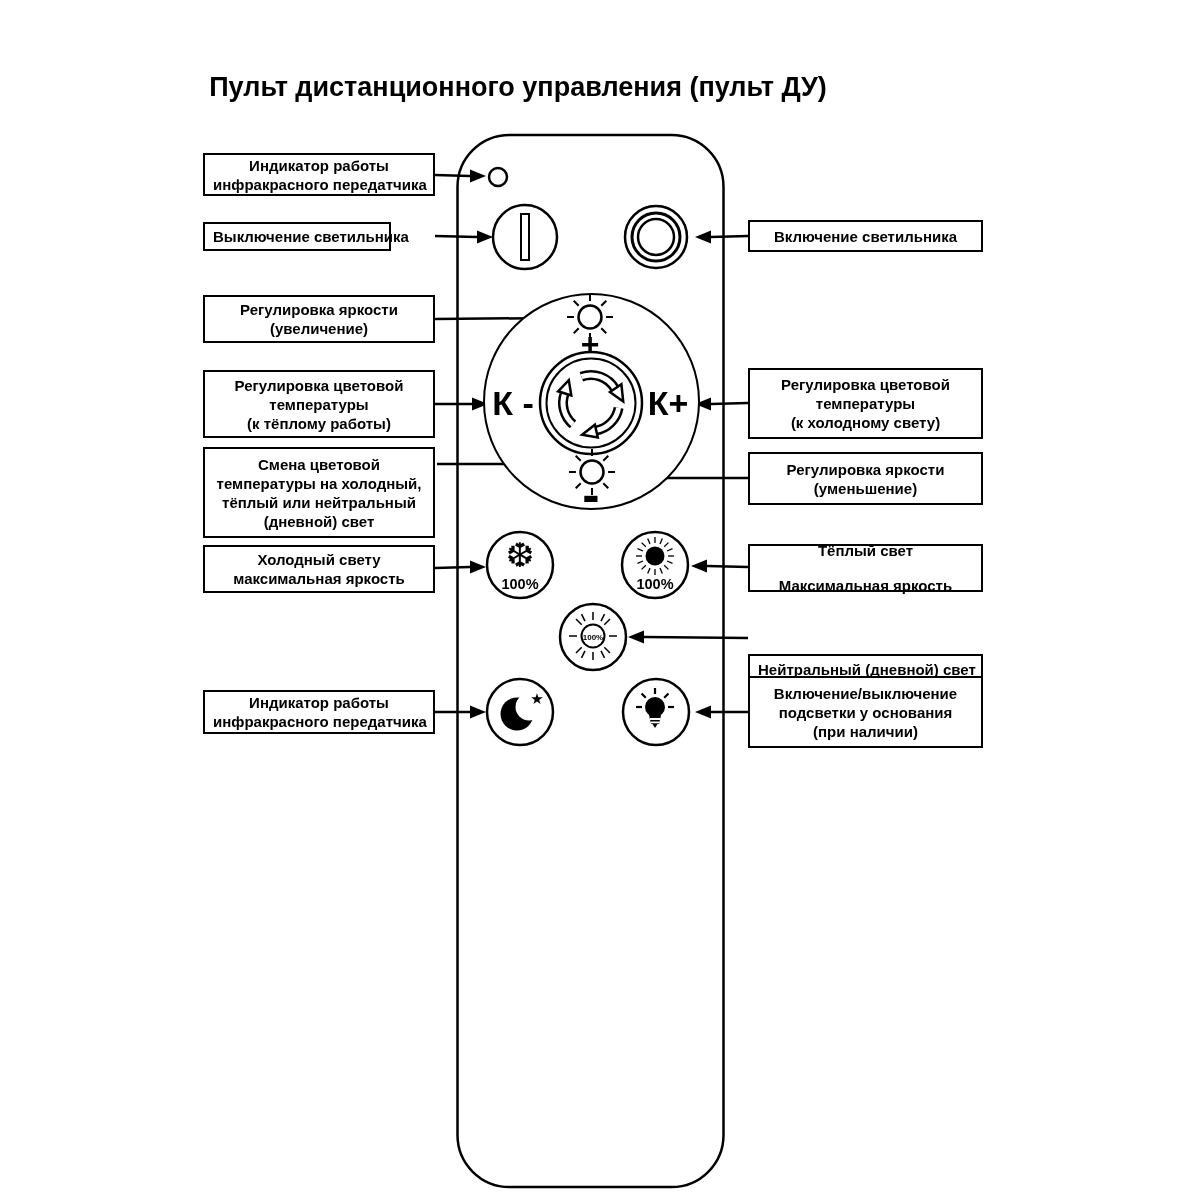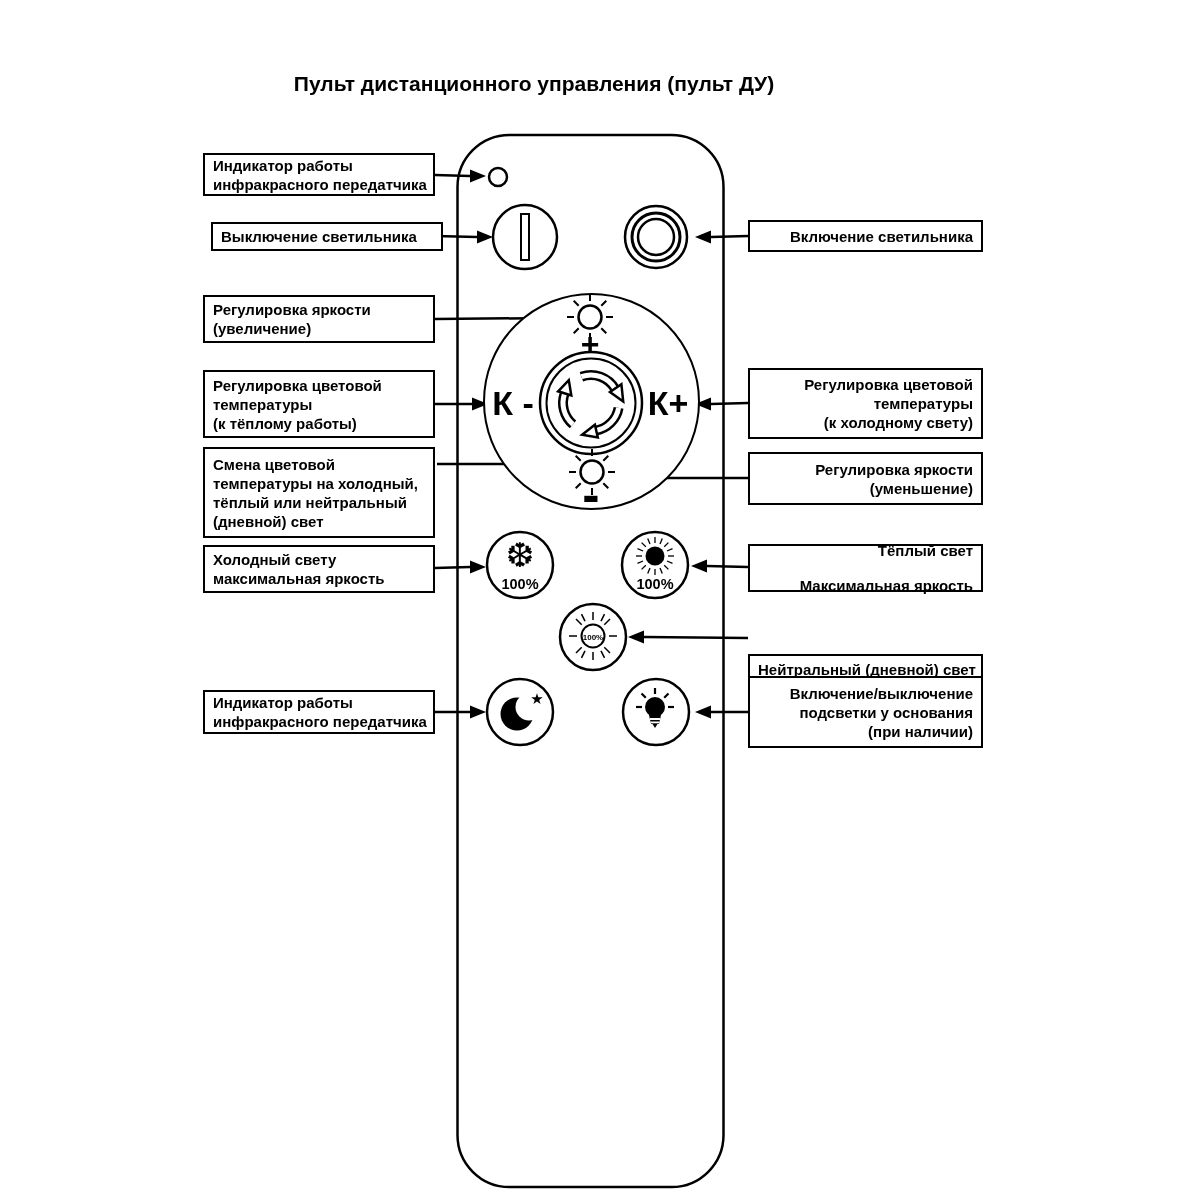--- a/index.html
+++ b/index.html
@@ -6,30 +6,30 @@
   #canvas{
     position:relative;width:1200px;height:1200px;background:#ffffff;
     font-family:"Liberation Sans","DejaVu Sans",sans-serif;color:#000;
     overflow:hidden;
   }
   .page-title{
     position:absolute;left:0;top:10px;width:1200px;text-align:center;
     font-size:30px;font-weight:bold;letter-spacing:.5px;
   }
   .page-subtitle{
-    position:absolute;left:16px;top:72px;width:1036px;text-align:center;
-    font-size:21px;font-weight:bold;
+    position:absolute;left:0;top:72px;width:1036px;text-align:center;
+    font-size:27px;font-weight:bold;
   }
   #diagram-svg{position:absolute;left:0;top:0;}
   .callout{
     position:absolute;border:2.5px solid #000;background:#fff;
     box-sizing:border-box;display:flex;flex-direction:column;justify-content:center;
     font-size:15px;font-weight:bold;line-height:19px;padding:2px 8px;
   }
-  .callout span{display:block;white-space:nowrap;}
+  .callout span{display:block;white-space:nowrap;text-align:center;}
   .callout.left-box{text-align:left;}
   .callout.right-box{text-align:right;}
   svg text{font-family:"Liberation Sans","DejaVu Sans",sans-serif;}
 </style>
 </head>
 <body>
 
 <div id="canvas">
 
   <div class="page-subtitle">Пульт дистанционного управления (пульт ДУ)</div>
@@ -217,21 +217,21 @@
             <line x1="664.2" y1="697.8" x2="668.5" y2="693.5"></line>
         </g>
       </g>
     </g>
   </svg>
 
   <div class="callout left-box" style="left:203px;top:153px;width:232px;height:43px;">
     <span>Индикатор работы</span>
     <span>инфракрасного передатчика</span>
   </div>
-  <div class="callout left-box" style="left:211px;top:222px;width:232px;height:29px;">
+  <div class="callout left-box" style="left:203px;top:222px;width:188px;height:29px;">
     <span>Выключение светильника</span>
   </div>
   <div class="callout left-box" style="left:203px;top:295px;width:232px;height:48px;">
     <span>Регулировка яркости</span>
     <span>(увеличение)</span>
   </div>
   <div class="callout left-box" style="left:203px;top:370px;width:232px;height:68px;">
     <span>Регулировка цветовой</span>
     <span>температуры</span>
     <span>(к тёплому работы)</span>

